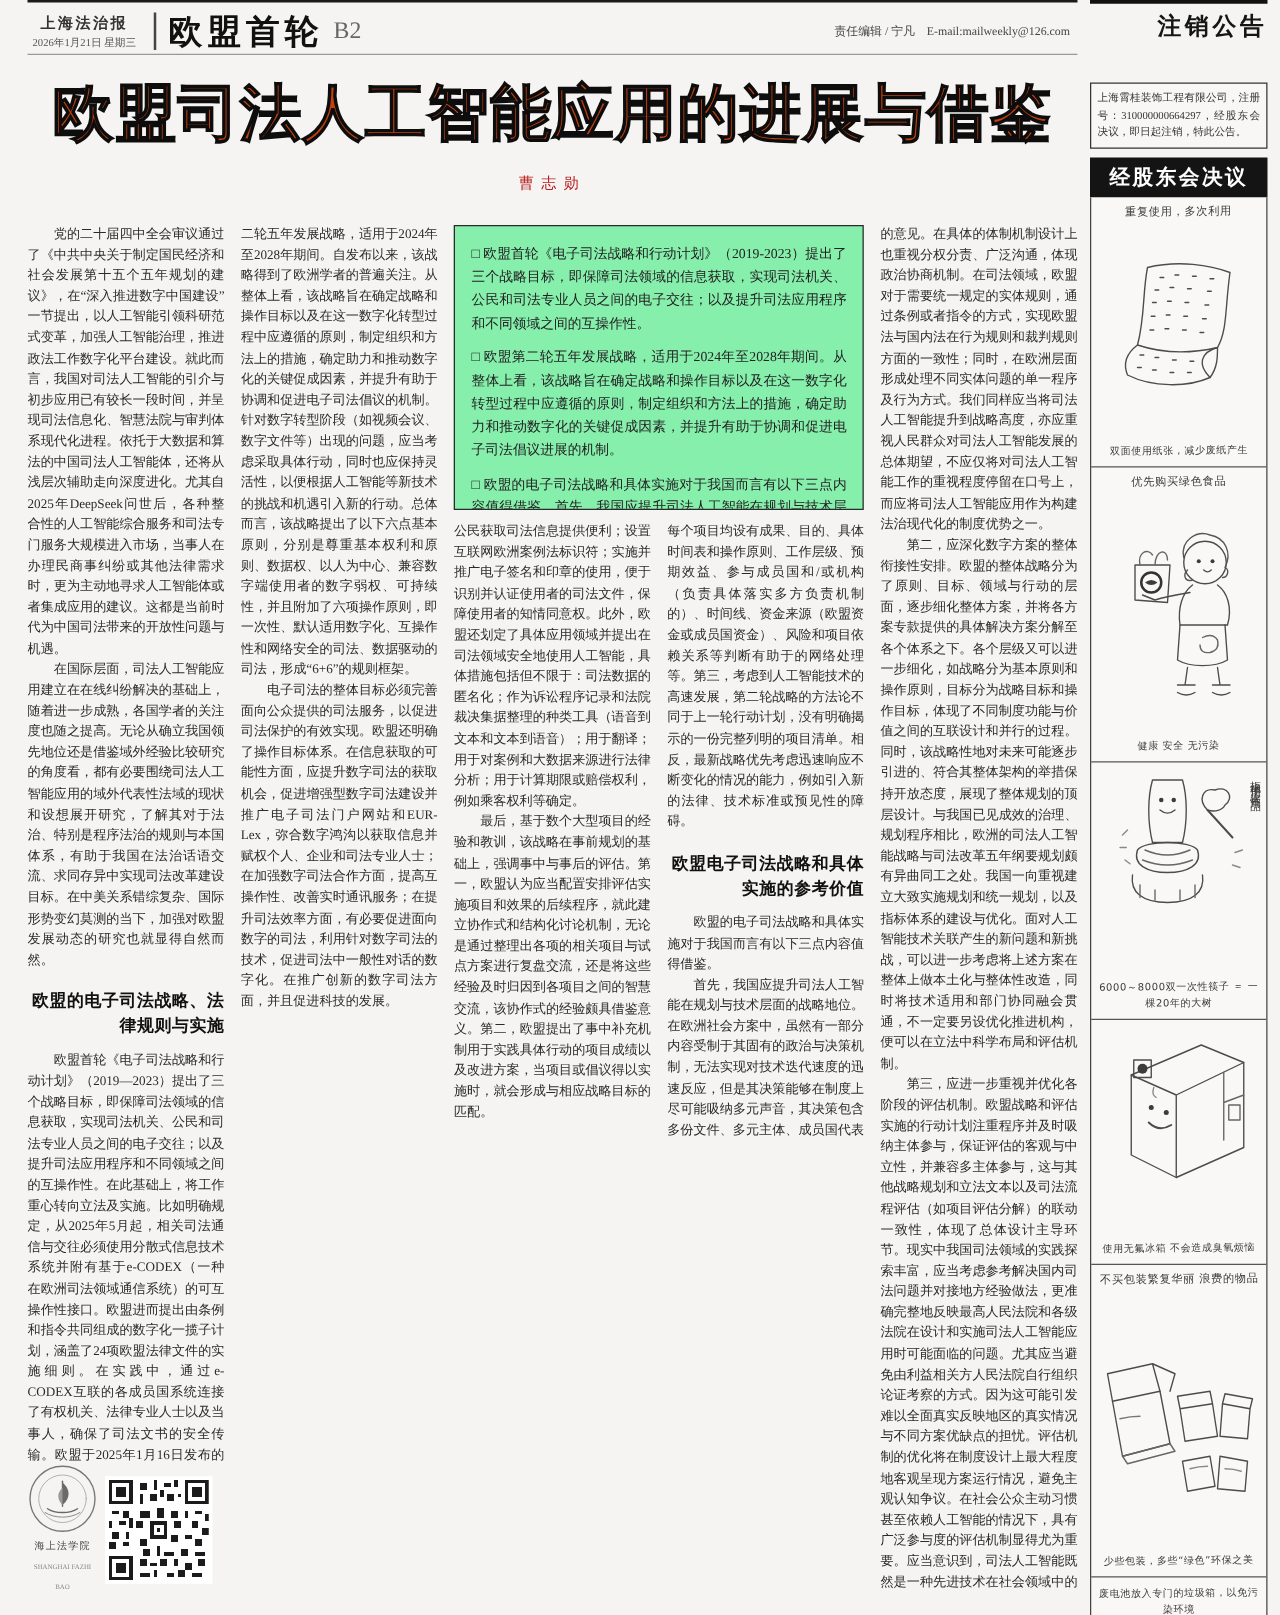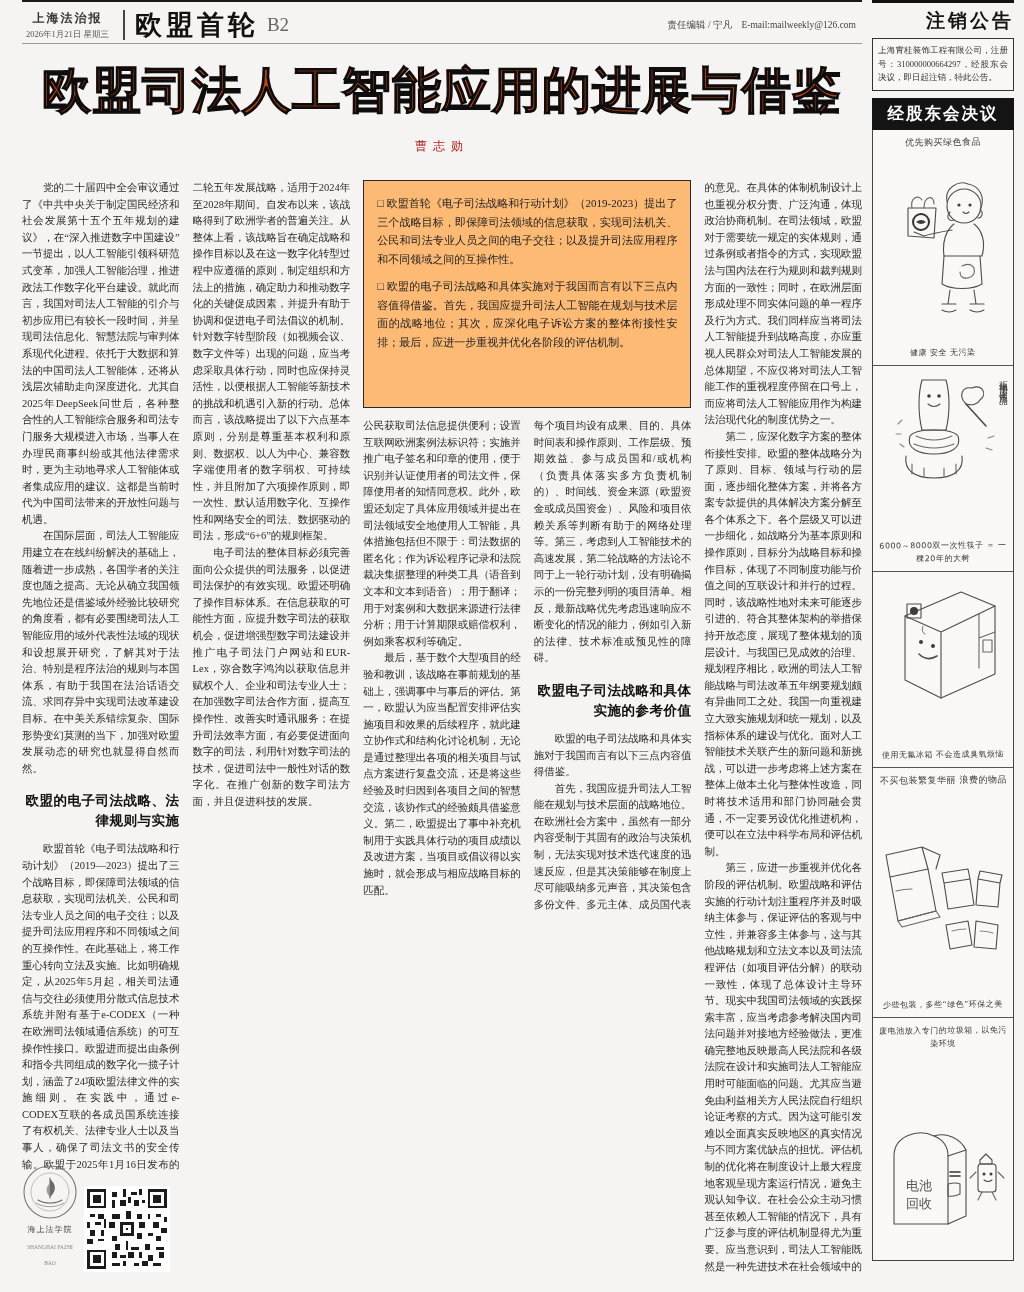--- a/index.html
+++ b/index.html
@@ -45,40 +45,40 @@
   .col4 { grid-area:2/4/3/5; }
   .col5 { grid-area:1/5/3/6; }
   .col p { text-indent:2em; margin:0; }
   .col p.cont { text-indent:0; }
   .col h3 { font-size:13.5px; font-weight:900; color:#111; line-height:20px;
     margin:14px 0 10px; text-align:right; letter-spacing:0.5px; }
   .col1-text { flex:1 1 auto; overflow:hidden; }
 
   
   .sumbox { border:1.5px solid #2a2a2a; height:100%; padding:13px 13px 8px;
-    background:#fdba74; overflow:hidden; }
+    background:#86efac; overflow:hidden; }
   .sumbox .bullet { font-size:11px; line-height:18.5px; text-align:justify; color:#222;
     margin-bottom:9px; }
   .sumbox .bullet::before { content:"□ "; font-weight:bold; }
 
   
-  .media-row { height:100px; display:flex; align-items:flex-end; gap:6px; padding-top:4px; }
+  .media-row { height:100px; display:flex; align-items:center; gap:6px; padding-top:4px; }
   .logo-block { width:62px; text-align:center; }
   .logo-caption { font-size:8px; color:#444; letter-spacing:1px; margin-top:2px; }
   .logo-sub { font-size:5.5px; color:#888; letter-spacing:0; }
   .qr-wrap { width:86px; height:86px; background:#fff; padding:3px; }
   .qr-side { writing-mode:vertical-rl; font-size:7.5px; color:#555; height:86px; letter-spacing:1px; }
 
   
   .sidebar { position:absolute; left:872px; top:0; width:142px; height:1292px; }
   .notice { border-top:3px solid #111; }
   .notice-title { font-size:19px; font-weight:900; text-align:right; letter-spacing:3px;
     color:#151515; padding:5px 0 4px; }
   .notice-body { border:1px solid #333; padding:5px 5px; font-size:8.5px; line-height:13.5px;
-    text-align:justify; color:#333; background:#f8f7f5; }
+    text-align:justify; color:#333; background:#f8f7f5;margin-top:28px; }
   .psa { margin-top:7px; }
   .psa-banner { background:#141414; color:#fff; font-size:16.5px; font-weight:900;
     text-align:center; letter-spacing:2px; padding:5px 0; }
   .psa-box { border:1px solid #444; border-top:none; background:#f9f8f6;
     display:flex; flex-direction:column; }
   .panel { border-bottom:1px solid #555; padding:6px 4px; position:relative;
     display:flex; flex-direction:column; align-items:center; justify-content:space-between; }
   .panel:last-child { border-bottom:none; }
   .hand { font-family:"DejaVu Sans","Liberation Sans",sans-serif; font-size:9px; color:#3a3a3a;
     letter-spacing:0.5px; text-align:center; line-height:13px; transform:rotate(-0.6deg); }
@@ -205,20 +205,21 @@
       </div>
 
       <div class="col col2">
         <p class="cont">二轮五年发展战略，适用于2024年至2028年期间。自发布以来，该战略得到了欧洲学者的普遍关注。从整体上看，该战略旨在确定战略和操作目标以及在这一数字化转型过程中应遵循的原则，制定组织和方法上的措施，确定助力和推动数字化的关键促成因素，并提升有助于协调和促进电子司法倡议的机制。针对数字转型阶段（如视频会议、数字文件等）出现的问题，应当考虑采取具体行动，同时也应保持灵活性，以便根据人工智能等新技术的挑战和机遇引入新的行动。总体而言，该战略提出了以下六点基本原则，分别是尊重基本权利和原则、数据权、以人为中心、兼容数字端使用者的数字弱权、可持续性，并且附加了六项操作原则，即一次性、默认适用数字化、互操作性和网络安全的司法、数据驱动的司法，形成“6+6”的规则框架。</p>
         <p>电子司法的整体目标必须完善面向公众提供的司法服务，以促进司法保护的有效实现。欧盟还明确了操作目标体系。在信息获取的可能性方面，应提升数字司法的获取机会，促进增强型数字司法建设并推广电子司法门户网站和EUR-Lex，弥合数字鸿沟以获取信息并赋权个人、企业和司法专业人士；在加强数字司法合作方面，提高互操作性、改善实时通讯服务；在提升司法效率方面，有必要促进面向数字的司法，利用针对数字司法的技术，促进司法中一般性对话的数字化。在推广创新的数字司法方面，并且促进科技的发展。</p>
       </div>
 
       <div class="sumbox-cell">
         <div class="sumbox">
           <div class="bullet">欧盟首轮《电子司法战略和行动计划》（2019-2023）提出了三个战略目标，即保障司法领域的信息获取，实现司法机关、公民和司法专业人员之间的电子交往；以及提升司法应用程序和不同领域之间的互操作性。</div>
+          <div class="bullet">欧盟第二轮五年发展战略，适用于2024年至2028年期间。从整体上看，该战略旨在确定战略和操作目标以及在这一数字化转型过程中应遵循的原则，制定组织和方法上的措施，确定助力和推动数字化的关键促成因素，并提升有助于协调和促进电子司法倡议进展的机制。</div>
           <div class="bullet">欧盟的电子司法战略和具体实施对于我国而言有以下三点内容值得借鉴。首先，我国应提升司法人工智能在规划与技术层面的战略地位；其次，应深化电子诉讼方案的整体衔接性安排；最后，应进一步重视并优化各阶段的评估机制。</div>
         </div>
       </div>
 
       <div class="col col3">
         <p class="cont">公民获取司法信息提供便利；设置互联网欧洲案例法标识符；实施并推广电子签名和印章的使用，便于识别并认证使用者的司法文件，保障使用者的知情同意权。此外，欧盟还划定了具体应用领域并提出在司法领域安全地使用人工智能，具体措施包括但不限于：司法数据的匿名化；作为诉讼程序记录和法院裁决集据整理的种类工具（语音到文本和文本到语音）；用于翻译；用于对案例和大数据来源进行法律分析；用于计算期限或赔偿权利，例如乘客权利等确定。</p>
         <p>最后，基于数个大型项目的经验和教训，该战略在事前规划的基础上，强调事中与事后的评估。第一，欧盟认为应当配置安排评估实施项目和效果的后续程序，就此建立协作式和结构化讨论机制，无论是通过整理出各项的相关项目与试点方案进行复盘交流，还是将这些经验及时归因到各项目之间的智慧交流，该协作式的经验颇具借鉴意义。第二，欧盟提出了事中补充机制用于实践具体行动的项目成绩以及改进方案，当项目或倡议得以实施时，就会形成与相应战略目标的匹配。</p>
       </div>
 
       <div class="col col4">
@@ -242,20 +243,32 @@
 
     <div class="notice">
       <div class="notice-title">注销公告</div>
       <div class="notice-body">上海霄桂装饰工程有限公司，注册号：310000000664297，经股东会决议，即日起注销，特此公告。</div>
     </div>
 
     <div class="psa">
       <div class="psa-banner">经股东会决议</div>
       <div class="psa-box">
 
+        <div class="panel" style="height:216px">
+          <div class="hand">重复使用，多次利用</div>
+          <svg class="sketch" width="110" height="118" viewBox="0 0 110 118">
+            <path d="M30 8 C55 2 80 6 96 12 C92 40 94 58 86 72 C60 78 40 76 22 70 C28 48 26 28 30 8 Z"></path>
+            <path d="M22 70 C14 76 10 84 14 94 C34 104 62 104 80 96 C86 88 86 80 86 72"></path>
+            <path d="M80 96 C70 86 72 76 86 72"></path>
+            <g style="stroke:#666;stroke-width:1.4">
+              <path d="M40 16 l3 0 M52 14 l3 0 M66 15 l3 0 M80 17 l3 0 M36 26 l3 0 M48 24 l3 0 M62 25 l3 0 M78 27 l3 0 M34 36 l3 0 M46 35 l3 0 M60 36 l3 0 M76 38 l3 0 M33 47 l3 0 M45 46 l3 0 M59 47 l3 0 M74 49 l3 0 M32 58 l3 0 M44 57 l3 0 M58 58 l3 0 M72 60 l3 0 M24 78 l3 0 M36 80 l3 0 M50 82 l3 0 M64 83 l3 0 M22 88 l3 0 M34 90 l3 0 M48 92 l3 0 M62 92 l3 0"></path>
+            </g>
+          </svg>
+          <div class="hand small">双面使用纸张，减少废纸产生</div>
+        </div>
 
         <div class="panel" style="height:236px">
           <div class="hand">优先购买绿色食品</div>
           <svg class="sketch" width="118" height="150" viewBox="0 0 118 150">
             <circle cx="80" cy="34" r="17"></circle>
             <path d="M63 30 C60 16 74 8 84 12 C96 14 102 26 96 38 C100 40 98 46 94 46 M66 40 C62 44 64 50 70 48" style="stroke:#555"></path>
             <circle cx="75" cy="33" r="1.6" class="fillDark"></circle>
               <circle cx="86" cy="33" r="1.6" class="fillDark"></circle>
             <path d="M79 40 q3 3 6 0"></path>
             <path d="M70 52 C62 58 58 70 60 84 L98 84 C102 70 98 58 90 52"></path>

